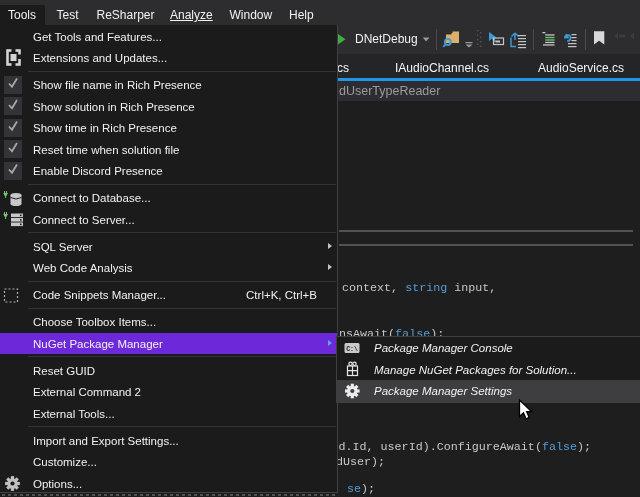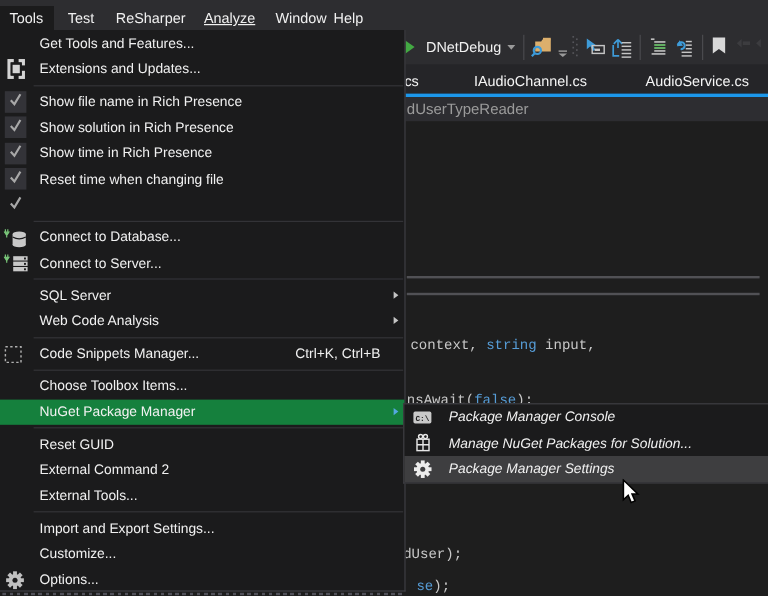--- a/index.html
+++ b/index.html
@@ -21,21 +21,21 @@
   .code{position:absolute;font-family:"Liberation Mono",monospace;font-size:11.7px;
         color:#c8c8c8;white-space:pre;line-height:15px;}
   .kw{color:#569cd6;}
   .hr1{position:absolute;left:339px;width:294px;height:2px;background:#515155;}
   
   #menu{left:0;top:25px;width:338px;height:467.5px;background:#1b1b1c;
         border-right:1px solid #3f3f44;border-bottom:1px solid #3f3f44;box-sizing:border-box;}
   .mi{position:absolute;left:0;width:337px;height:21.5px;line-height:23.5px;}
   .mi .t{position:absolute;left:33px;top:0;}
   .mi .sc{position:absolute;right:20px;top:0;text-align:center;}
-  .mi.hl{background:#15803d;text-decoration:underline;}
+  .mi.hl{background:#6d28d9;text-decoration:underline;}
   .sep{position:absolute;left:28px;width:308px;height:1px;background:#333337;}
   .chk{position:absolute;left:4px;top:1.8px;width:18px;height:18px;background:#333338;}
   .arr{position:absolute;right:5px;top:7px;width:0;height:0;
        border-left:4px solid #c5c5c5;border-top:3.5px solid transparent;border-bottom:3.5px solid transparent;}
   .micon{position:absolute;left:3px;top:2.5px;}
   
   #submenu{left:336px;top:336px;width:304px;height:67px;background:#1b1b1c;
            border:1px solid #3f3f44;border-right:none;box-sizing:border-box;}
   .si{position:absolute;left:0;width:303px;height:21.5px;line-height:23px;}
   .si .t{position:absolute;left:37px;top:0;font-style:italic;}
@@ -43,31 +43,32 @@
   .sicon{position:absolute;left:7px;top:2.5px;}
 </style>
 </head>
 <body>
 <div id="root">
 
   <div class="hr1" style="top:230px"></div>
   <div class="hr1" style="top:244px"></div>
   <div class="code" style="left:342px;top:281px;">context, <span class="kw">string</span> input,</div>
   <div class="code" style="left:339px;top:327px;">nsAwait(<span class="kw">false</span>);</div>
+  <div class="code" style="left:338.5px;top:440px;">d.Id, userId).ConfigureAwait(<span class="kw">false</span>);</div>
   <div class="code" style="left:336px;top:454.5px;">dUser);</div>
   <div class="code" style="left:347px;top:482px;"><span class="kw">se</span>);</div>
 
   <div class="abs" id="menubar">
     <div id="tools-hl"></div>
     <div class="mb" style="left:8px;">Tools</div>
     <div class="mb" style="left:56.5px;">Test</div>
     <div class="mb" style="left:96.5px;text-align:center;">ReSharper</div>
     <div class="mb" style="left:170px;text-decoration:underline;">Analyze</div>
     <div class="mb" style="left:229.5px;">Window</div>
-    <div class="mb" style="left:278px;text-align:center;">Help</div>
+    <div class="mb" style="left:289px;text-align:center;">Help</div>
   </div>
 
   <div class="abs" id="toolbar"></div>
   <svg class="abs" style="left:330px;top:25px" width="310" height="29" viewBox="330 25 310 29">
 
     <path d="M334.5 31.5 L334.5 47 L345.5 39.2 Z" fill="#43a943"></path>
 
     <path d="M422.8 37.5 L429.4 37.5 L426.1 41.5 Z" fill="#9a9a9a"></path>
 
     <rect x="436" y="29" width="1" height="21" fill="#4a4a4e"></rect>
@@ -168,21 +169,25 @@
   <div class="mi" style="top:95.5px">
       <span class="chk"></span>
       <span class="t">Show solution in Rich Presence</span>
     </div>
   <div class="mi" style="top:117px">
       <span class="chk"></span>
       <span class="t">Show time in Rich Presence</span>
     </div>
   <div class="mi" style="top:138.5px">
       <span class="chk"></span>
-      <span class="t">Reset time when changing file</span>
+      <span class="t">Reset time when solution file</span>
+    </div>
+  <div class="mi" style="top:160px">
+      <span class="chk"></span>
+      <span class="t">Enable Discord Presence</span>
     </div>
   <div class="sep" style="top:183.5px"></div>
   <div class="mi" style="top:187px">
     <svg class="micon" width="22" height="18" viewBox="0 0 22 18">
       <path d="M3.5 1 L3.5 3 M1.5 1 L1.5 3 M0.8 3.5 L4.4 3.5 L2.6 6.2 Z M2.6 5.5 L2.6 8" stroke="#78c578" stroke-width="1" fill="#78c578"></path>
       <ellipse cx="13" cy="5" rx="5.5" ry="2" fill="#c8c8c8"></ellipse>
       <rect x="7.5" y="5" width="11" height="9" fill="#c8c8c8"></rect>
       <ellipse cx="13" cy="14" rx="5.5" ry="2" fill="#c8c8c8"></ellipse>
       <path d="M7.5 7.5 q5.5 3 11 0" stroke="#1b1b1c" fill="none"></path>
     </svg>

